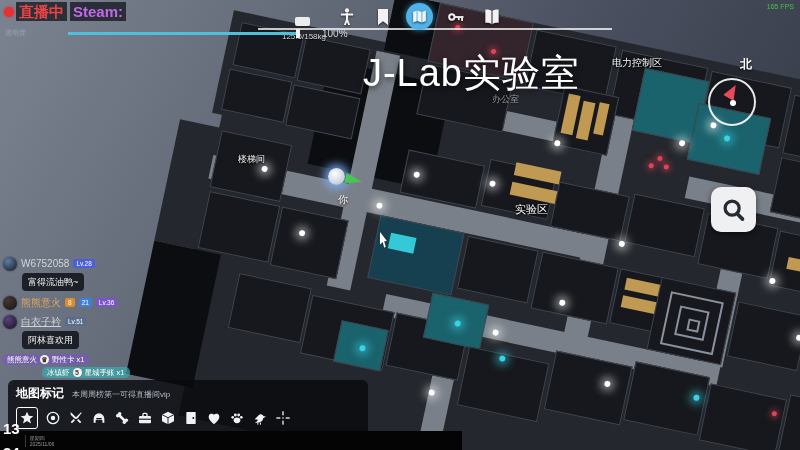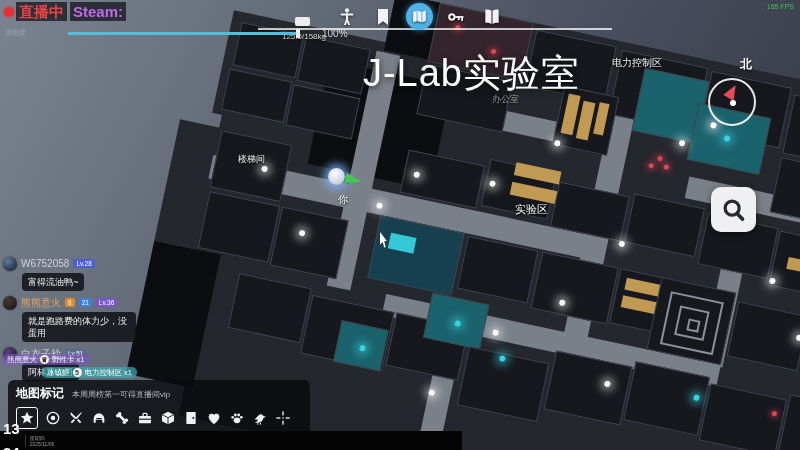--- a/index.html
+++ b/index.html
@@ -61,21 +61,21 @@
   .mrow{display:flex;align-items:center;gap:4px;height:15px;}
   .av{width:14px;height:14px;border-radius:50%;flex:0 0 14px;box-shadow:0 0 2px rgba(0,0,0,.6);}
   .uname{font-size:10px;}
   .badge{font-size:6.5px;color:#fff;border-radius:2px;padding:0px 3px;line-height:9px;}
   .bub{display:inline-block;margin-left:19px;margin-top:2px;background:rgba(18,20,26,.88);color:#f0f0f0;font-size:9px;line-height:12px;padding:3px 6px;border-radius:4px;max-width:102px;}
   #gifts{left:2px;top:354px;z-index:30;}
   .gift{display:inline-flex;align-items:center;gap:3px;height:11px;border-radius:5px;padding:0 5px;font-size:7.5px;color:#fff;margin-bottom:2px;}
   .gico{width:9px;height:9px;border-radius:50%;background:#f4f4f4;color:#4a3a20;font-size:7px;line-height:9px;text-align:center;font-weight:bold;}
   .gift{display:flex;width:fit-content;}
   
-  #panel{left:8px;top:380px;width:302px;height:64px;background:rgba(8,10,14,.82);border-radius:6px;padding:5px 8px 0 8px;z-index:32;box-sizing:border-box;}
+  #panel{left:8px;top:380px;width:360px;height:64px;background:rgba(8,10,14,.82);border-radius:6px;padding:5px 8px 0 8px;z-index:32;box-sizing:border-box;}
   #ptitlerow{display:flex;align-items:baseline;gap:8px;}
   #ptitle{color:#fff;font-size:12px;font-weight:bold;}
   #phint{color:#b4b9c2;font-size:8px;}
   #picons{display:flex;align-items:center;gap:6px;margin-top:5px;}
   .micon{width:17px;height:17px;display:flex;align-items:center;justify-content:center;}
   .micon svg{width:16px;height:16px;fill:#f2f2f4;}
   .micon.sel{border:1.5px solid #fff;border-radius:3px;width:20px;height:20px;}
   #pcolors{display:flex;gap:12px;margin-top:5px;margin-left:4px;}
   .cdotb{width:13px;height:13px;border-radius:50%;}
   
@@ -277,37 +277,37 @@
           <div class="av" style="background: radial-gradient(circle at 35% 30%, rgb(93, 125, 166), rgb(20, 22, 28));"></div>
           <span class="uname" style="color: rgb(207, 212, 219);">W6752058</span>
           <span class="badge" style="background: rgb(75, 95, 214);">Lv.28</span>
         </div><div class="bub">富得流油鸭~</div></div>
       <div class="msg"><div class="mrow">
           <div class="av" style="background: radial-gradient(circle at 35% 30%, rgb(70, 55, 44), rgb(20, 22, 28));"></div>
           <span class="uname" style="color: rgb(224, 168, 92);">熊熊意火</span>
           <span class="badge" style="background: rgb(224, 138, 46);">8</span>
           <span class="badge" style="background: rgb(63, 127, 217);">21</span>
           <span class="badge" style="background: rgb(122, 85, 201);">Lv.36</span>
-        </div><div class="bub">就是跑路费的体力少，没蛋用</div></div>
+        </div></div>
       <div class="msg"><div class="mrow">
           <div class="av" style="background: radial-gradient(circle at 35% 30%, rgb(90, 63, 126), rgb(20, 22, 28));"></div>
           <span class="uname" style="color: rgb(207, 212, 219); text-decoration: underline;">白衣子衿</span>
           <span class="badge" style="background: rgb(90, 107, 140);">Lv.51</span>
         </div><div class="bub">阿林喜欢用</div></div>
     </div>
   <div class="abs" id="gifts">
       <div class="gift" style="background: rgba(122, 86, 196, 0.62);">
         <span>熊熊意火</span>
         <span class="gico">♛</span>
         <span>野性卡 x1</span>
       </div>
       <div class="gift" style="background: rgba(58, 170, 174, 0.72); margin-left: 40px;">
         <span>冰镇虾</span>
         <span class="gico">5</span>
-        <span>电力控制区 x1</span>
+        <span>星城手账 x1</span>
       </div>
     </div>
 
   <div class="abs" id="panel">
     <div id="ptitlerow">
       <span id="ptitle">地图标记</span>
       <span id="phint">本周周榜第一可得直播间vip</span>
     </div>
     <div id="picons">
         <div class="micon sel">

